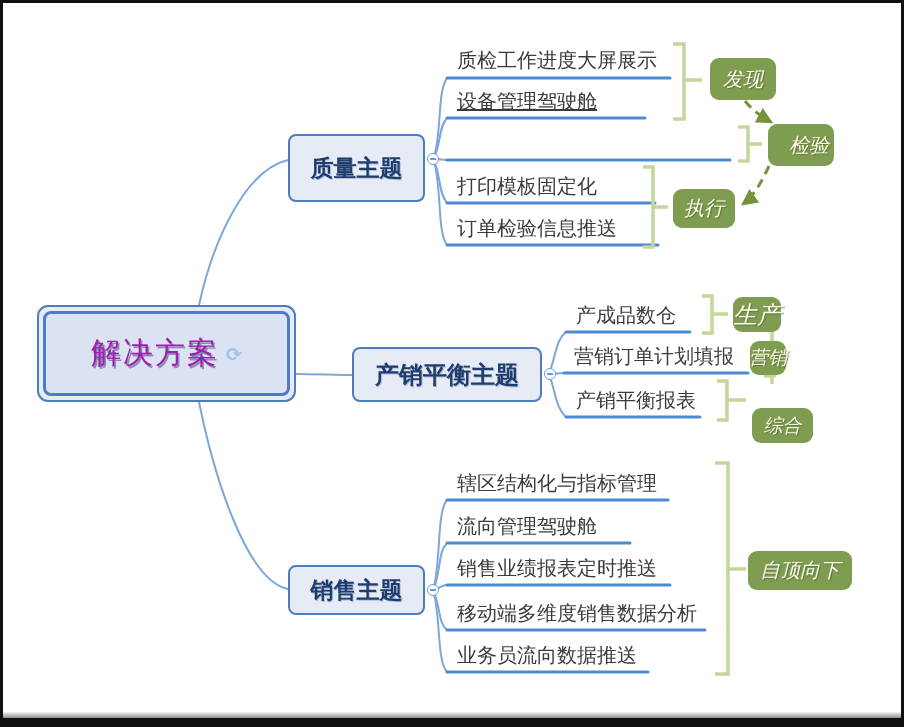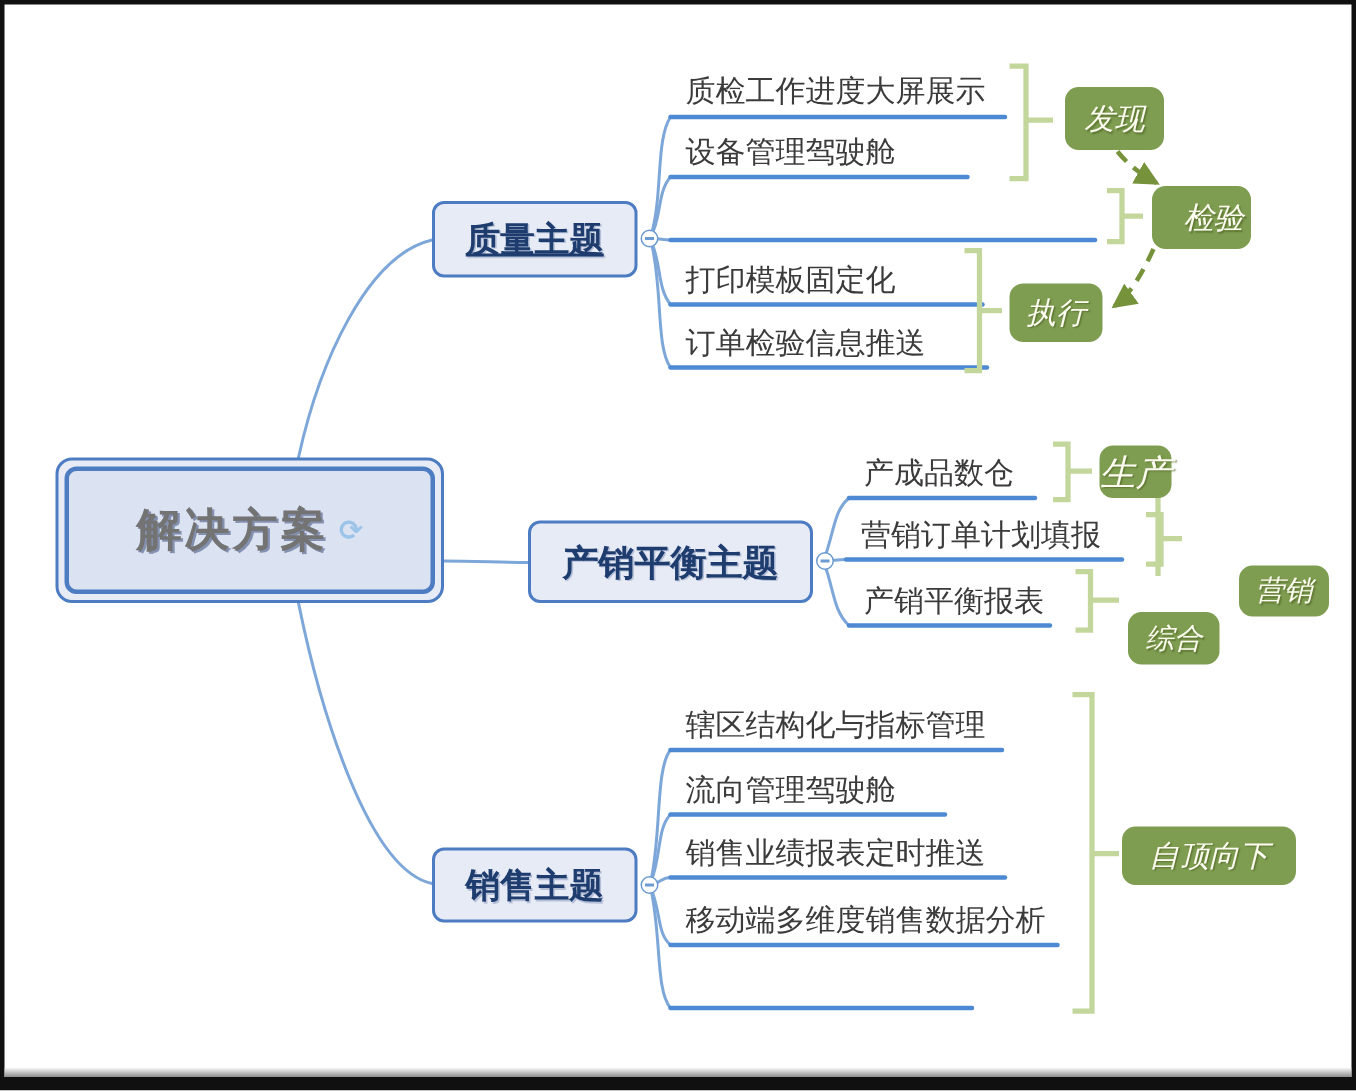--- a/index.html
+++ b/index.html
@@ -28,35 +28,35 @@
     background:#e7ebf6;
     padding:4px;
   }
   .root-inner{
     width:100%;height:100%;box-sizing:border-box;
     border:3px solid #4d7cc3;border-radius:8px;
     background:#dbe2f2;
     display:flex;align-items:center;justify-content:center;gap:7px;
   }
   .root-label{
-    font-size:30px;font-weight:bold;color:#737373;letter-spacing:2px;
+    font-size:30px;font-weight:normal;color:#a21caf;letter-spacing:2px;
     text-shadow:1.5px 1.5px 0 rgba(25,45,95,.45);
     white-space:nowrap;
   }
   .cycle{font-size:19px;color:#9cc3e8;font-weight:bold;}
 
   .topic{
     position:absolute;box-sizing:border-box;
     border:2px solid #4d7cc3;border-radius:8px;
     background:#e7ebf6;
     display:flex;align-items:center;justify-content:center;
     color:#1e3c6e;font-weight:bold;white-space:nowrap;
     text-shadow:1px 1px 0 rgba(120,140,180,.45);
   }
-  .topic-quality{left:285px;top:131px;width:137px;height:51px;font-size:23px;text-decoration:underline;}
+  .topic-quality{left:285px;top:131px;width:137px;height:68px;font-size:23px;}
   .topic-balance{left:349px;top:344px;width:190px;height:55px;font-size:24px;}
   .topic-sales{left:285px;top:562px;width:137px;height:50px;font-size:23px;}
 
   .toggle{
     position:absolute;width:12px;height:12px;box-sizing:border-box;
     border:1.5px solid #6b9bd2;border-radius:50%;background:#fff;
     display:flex;align-items:center;justify-content:center;
     z-index:3;
   }
   .minus{width:6px;height:2px;background:#6b9bd2;}
@@ -70,23 +70,23 @@
     position:absolute;box-sizing:border-box;
     background:#7e9d51;border-radius:9px;
     display:flex;align-items:center;justify-content:center;
     color:#fbfbef;font-style:italic;font-size:20px;white-space:nowrap;
     text-shadow:1px 1px 1px rgba(80,100,35,.7);
   }
   .tag-discover{left:707px;top:55px;width:66px;height:42px;}
   .tag-inspect{left:765px;top:121px;width:66px;height:42px;padding-left:16px;}
   .tag-execute{left:670px;top:186px;width:62px;height:39px;}
   .tag-produce{left:730px;top:294px;width:48px;height:35px;font-size:24px;}
-  .tag-market{left:823px;top:338px;width:60px;height:34px;font-size:19px;margin-top:36px;}
+  .tag-market{left:747px;top:338px;width:36px;height:34px;font-size:19px;}
   .tag-overall{left:749px;top:380px;width:61px;height:35px;font-size:19px;margin-top:25px;}
-  .tag-topdown{left:745px;top:548px;width:116px;height:39px;}
+  .tag-topdown{left:745px;top:548px;width:104px;height:39px;}
 </style>
 </head>
 <body>
 
 <div class="frame">
 <div class="canvas">
 
   <svg class="wires" viewBox="0 0 898 715">
     <defs>
       <marker id="arrow" viewBox="0 0 10 10" refX="8.5" refY="5" markerWidth="5.5" markerHeight="5.5" orient="auto-start-reverse">
@@ -176,32 +176,33 @@
     <div class="minus"></div>
   </div>
   <div class="toggle" style="left:541px;top:365px;">
     <div class="minus"></div>
   </div>
   <div class="toggle" style="left:424px;top:581px;">
     <div class="minus"></div>
   </div>
 
   <div class="child" style="left:454px;top:44px;">质检工作进度大屏展示</div>
-  <div class="child" style="left:454px;top:85px;">设备管理驾驶舱</div>
+  <div class="child" style="left:454px;top:85px;text-decoration:underline;">设备管理驾驶舱</div>
   <div class="child" style="left:454px;top:170px;">打印模板固定化</div>
   <div class="child" style="left:454px;top:212px;">订单检验信息推送</div>
 
   <div class="child" style="left:573px;top:299px;">产成品数仓</div>
   <div class="child" style="left:571px;top:340px;">营销订单计划填报</div>
   <div class="child" style="left:573px;top:384px;">产销平衡报表</div>
 
   <div class="child" style="left:454px;top:467px;">辖区结构化与指标管理</div>
   <div class="child" style="left:454px;top:510px;">流向管理驾驶舱</div>
   <div class="child" style="left:454px;top:552px;">销售业绩报表定时推送</div>
   <div class="child" style="left:454px;top:597px;">移动端多维度销售数据分析</div>
+  <div class="child" style="left:454px;top:639px;">业务员流向数据推送</div>
 
   <div class="tag tag-discover">发现</div>
   <div class="tag tag-inspect">检验</div>
   <div class="tag tag-execute">执行</div>
   <div class="tag tag-produce">生产</div>
   <div class="tag tag-market">营销</div>
   <div class="tag tag-overall">综合</div>
   <div class="tag tag-topdown">自顶向下</div>
 
   <div class="bottom-strip"></div>

